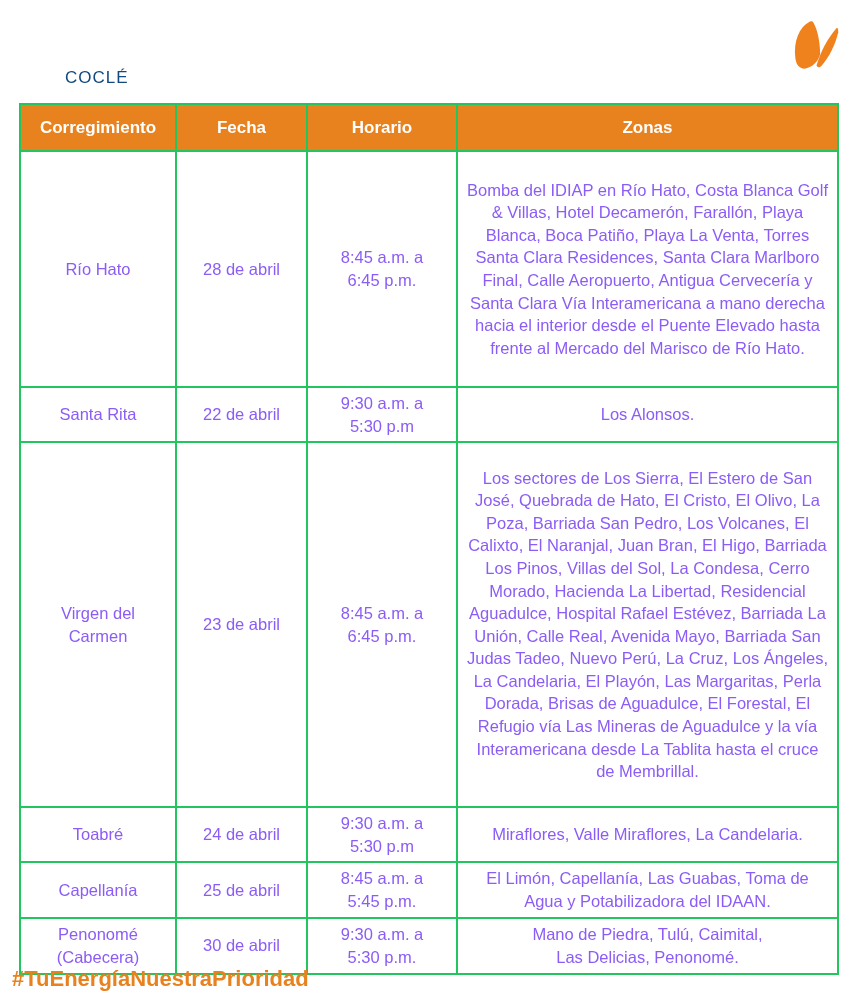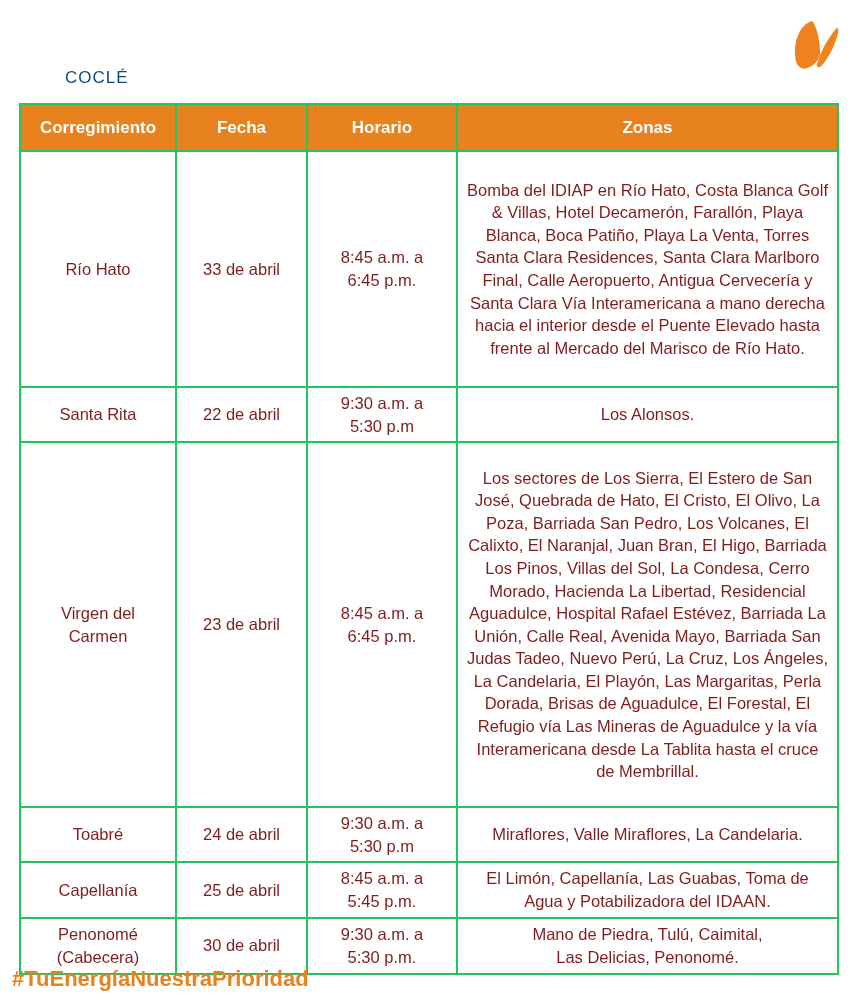--- a/index.html
+++ b/index.html
@@ -34,21 +34,21 @@
   table.schedule,.schedule td,.schedule th{
     border:2px solid #22c55e;
   }
   .schedule th{
     background:#E8821E;color:#ffffff;
     font-size:17px;font-weight:bold;
     height:45px;text-align:center;vertical-align:middle;
     padding:0;
   }
   .schedule td{
-    color:#7f1d1d;
+    color:#8b5cf6;
     font-size:16.5px;line-height:1.37;
     text-align:center;vertical-align:middle;
     padding:4px 8px;
     white-space:pre-line;
   }
   .col-corregimiento{width:156px;}
   .col-fecha{width:131px;}
   .col-horario{width:150px;}
   .col-zonas{width:381px;}
   tr.r0{height:236px;}
@@ -89,21 +89,21 @@
       <tr>
         <th>Corregimiento</th>
         <th>Fecha</th>
         <th>Horario</th>
         <th>Zonas</th>
       </tr>
     </thead>
     <tbody>
       <tr class="r0">
         <td>Río Hato</td>
-        <td>33 de abril</td>
+        <td>28 de abril</td>
         <td>8:45 a.m. a
 6:45 p.m.</td>
         <td>Bomba del IDIAP en Río Hato, Costa Blanca Golf &amp; Villas, Hotel Decamerón, Farallón, Playa Blanca, Boca Patiño, Playa La Venta, Torres Santa Clara Residences, Santa Clara Marlboro Final, Calle Aeropuerto, Antigua Cervecería y Santa Clara Vía Interamericana a mano derecha hacia el interior desde el Puente Elevado hasta frente al Mercado del Marisco de Río Hato.</td>
       </tr>
       <tr class="r1">
         <td>Santa Rita</td>
         <td>22 de abril</td>
         <td>9:30 a.m. a
 5:30 p.m</td>
         <td>Los Alonsos.</td>

